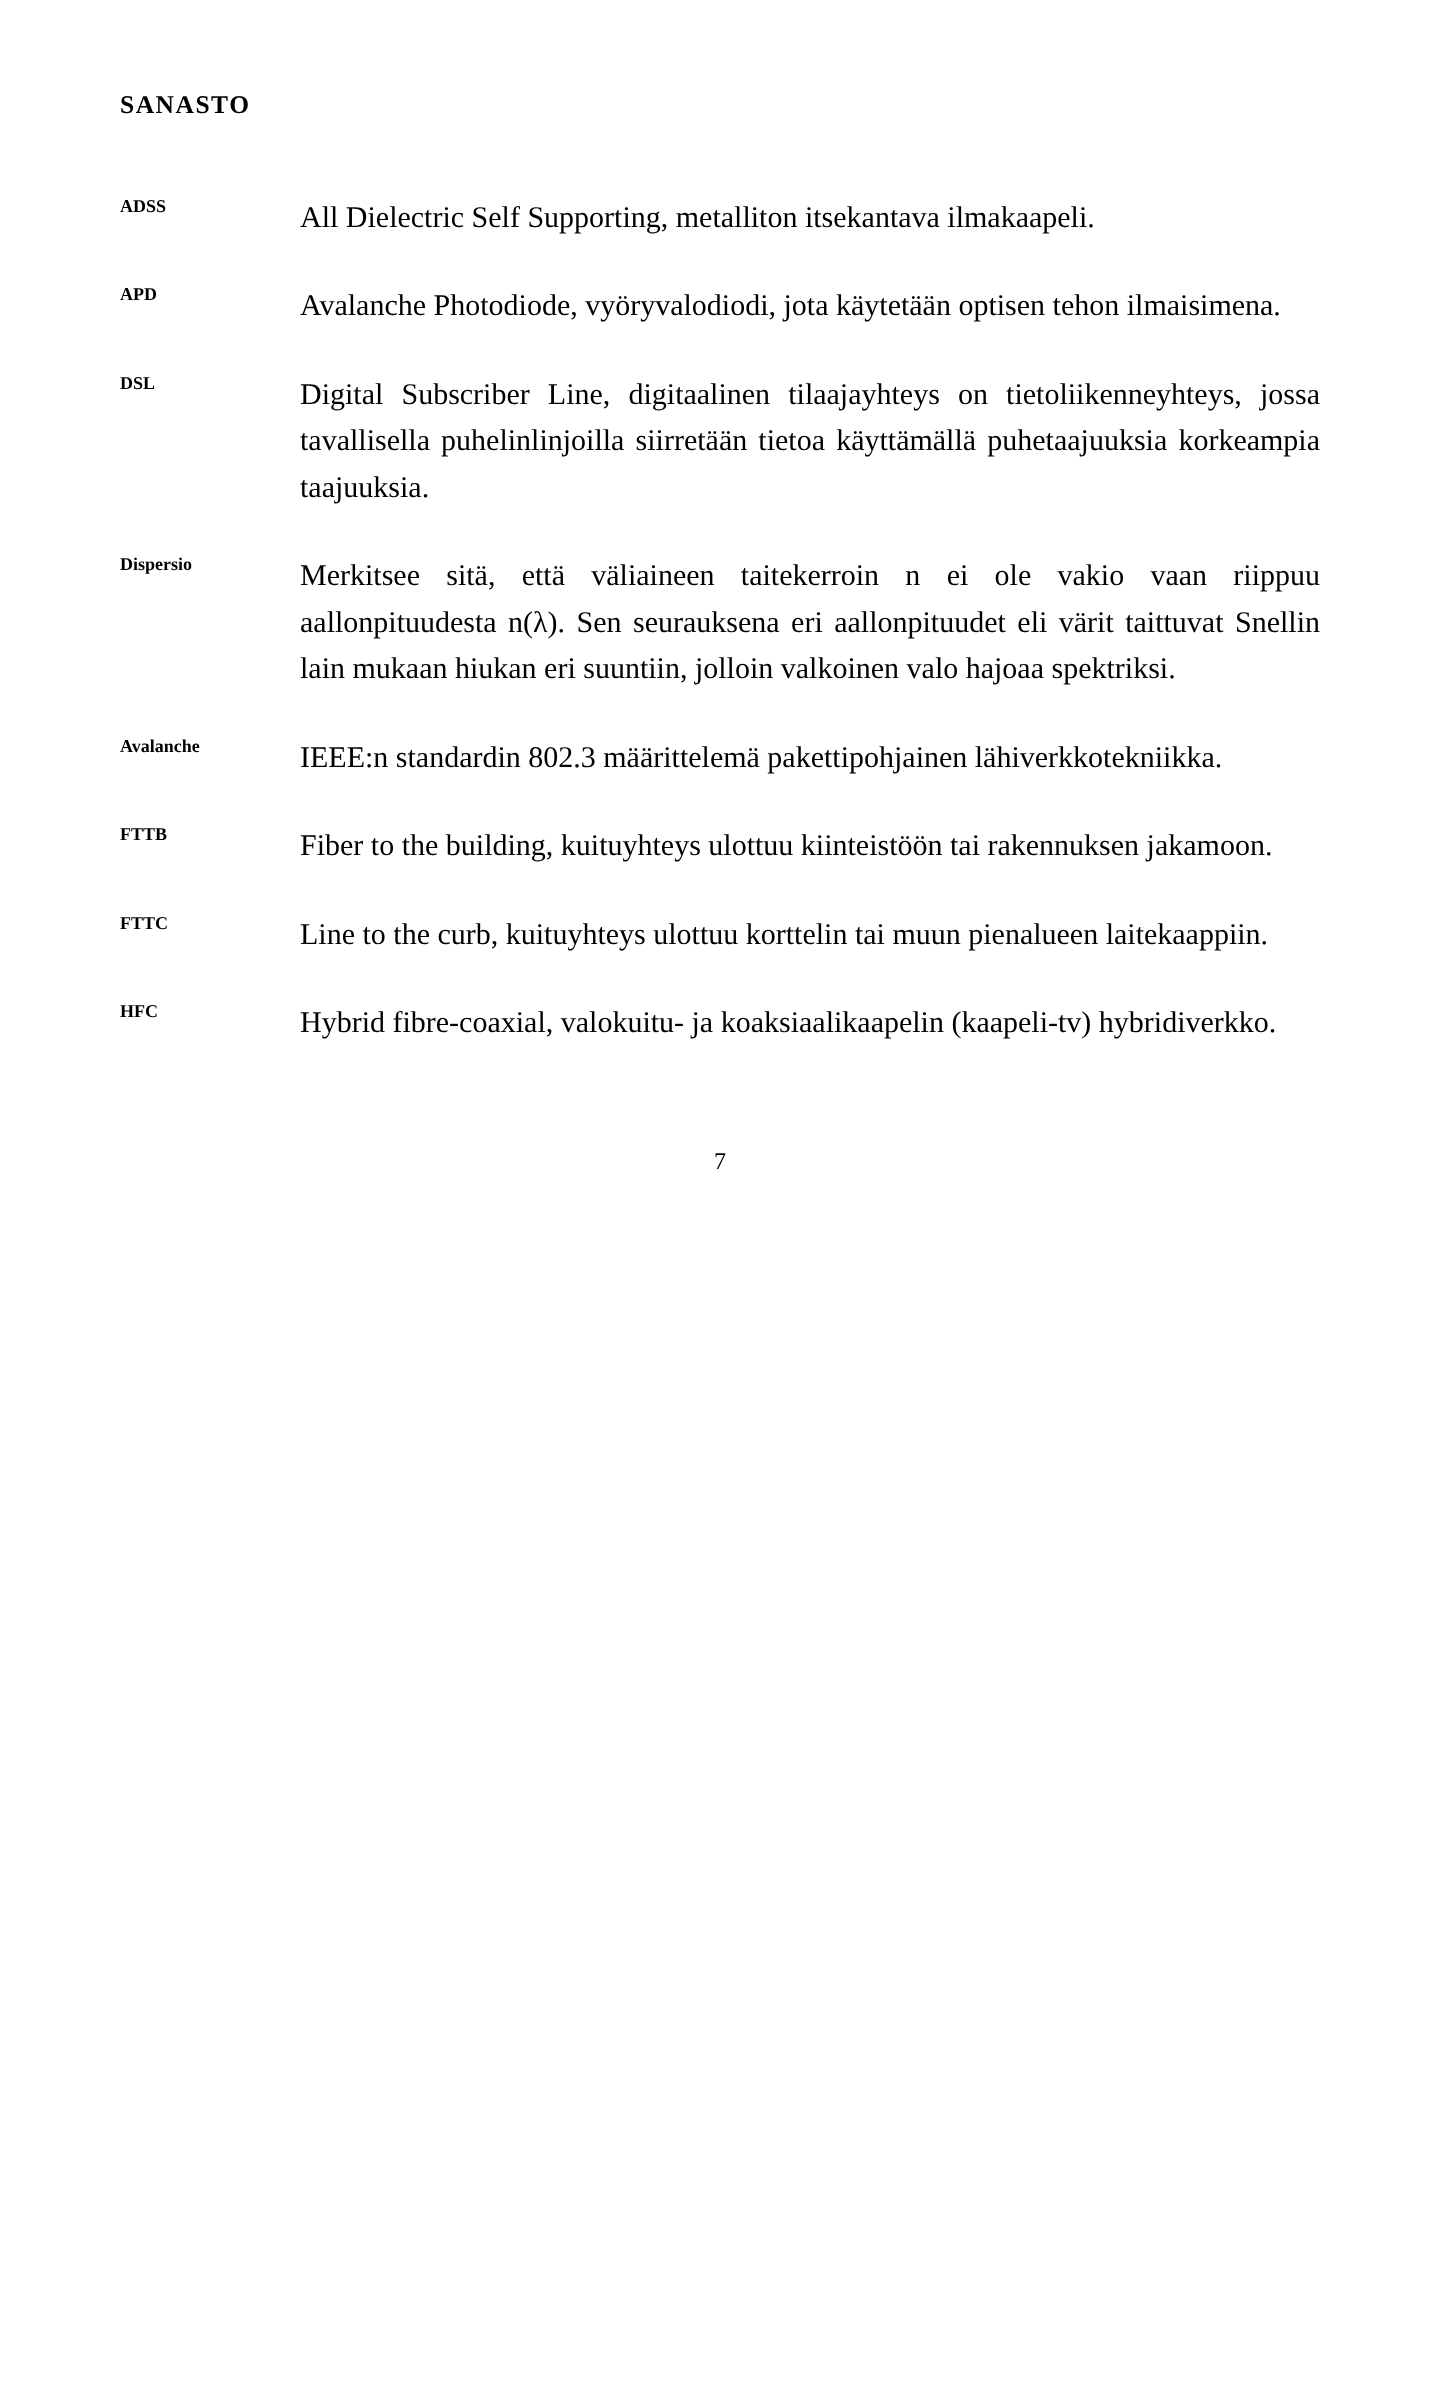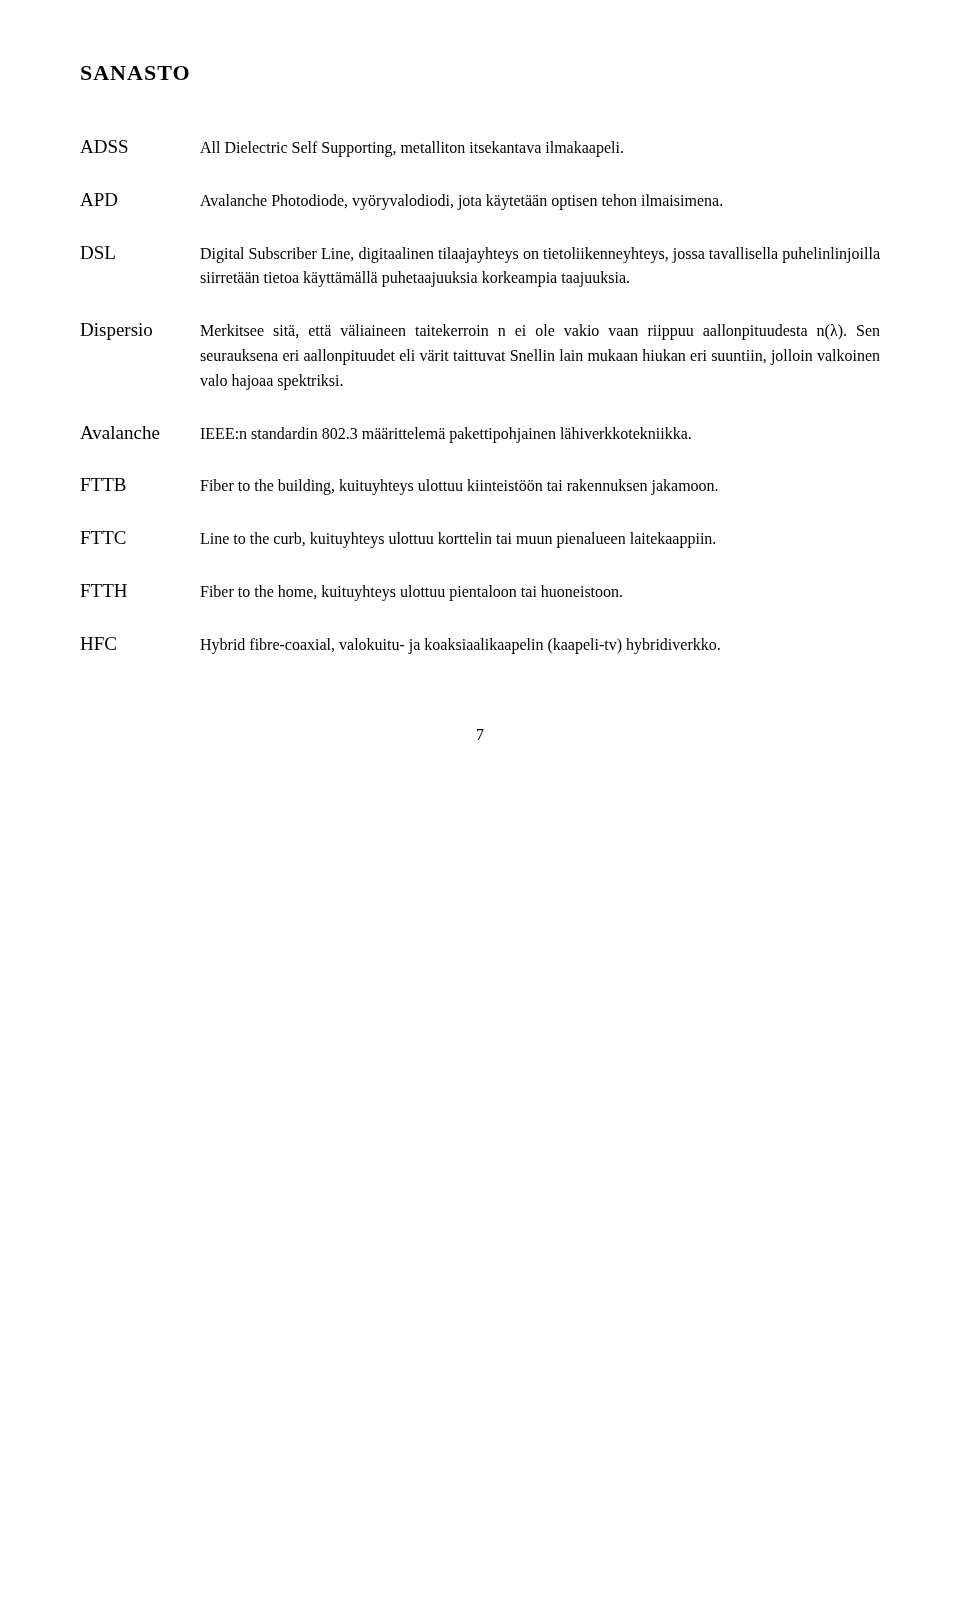--- a/index.html
+++ b/index.html
@@ -12,49 +12,49 @@
       background: #ffffff;
       font-family: "Times New Roman", Times, serif;
       font-size: 16px;
       color: #000000;
       width: 960px;
       min-height: 1600px;
       padding: 60px 80px 80px 80px;
     }
 
     .page-title {
-      font-size: 22px;
+      font-size: 17px;
       font-weight: bold;
       margin-bottom: 50px;
       letter-spacing: 1px;
     }
 
     .glossary-table {
       width: 100%;
       border-collapse: collapse;
     }
 
     .glossary-table tr {
       vertical-align: top;
     }
 
     .glossary-table td {
       padding-bottom: 28px;
     }
 
     .term-cell {
       width: 120px;
-      font-weight: normal;
-      font-size: 19px;
+      font-weight: bold;
+      font-size: 12px;
       padding-right: 30px;
       white-space: nowrap;
     }
 
     .def-cell {
-      font-size: 16px;
+      font-size: 20px;
       line-height: 1.55;
       text-align: justify;
     }
 
     .page-number {
       text-align: center;
       margin-top: 40px;
       font-size: 16px;
     }
   </style>
@@ -87,23 +87,19 @@
       </tr>
       <tr>
         <td class="term-cell">FTTB</td>
         <td class="def-cell">Fiber to the building, kuituyhteys ulottuu kiinteistöön tai rakennuksen jakamoon.</td>
       </tr>
       <tr>
         <td class="term-cell">FTTC</td>
         <td class="def-cell">Line to the curb, kuituyhteys ulottuu korttelin tai muun pienalueen laitekaappiin.</td>
       </tr>
       <tr>
-        <td class="term-cell">FTTH</td>
-        <td class="def-cell">Fiber to the home, kuituyhteys ulottuu pientaloon tai huoneistoon.</td>
-      </tr>
-      <tr>
         <td class="term-cell">HFC</td>
         <td class="def-cell">Hybrid fibre-coaxial, valokuitu- ja koaksiaalikaapelin (kaapeli-tv) hybridiverkko.</td>
       </tr>
     </tbody>
 </table>
 
 <div class="page-number">7</div>
 
 </body></html>

